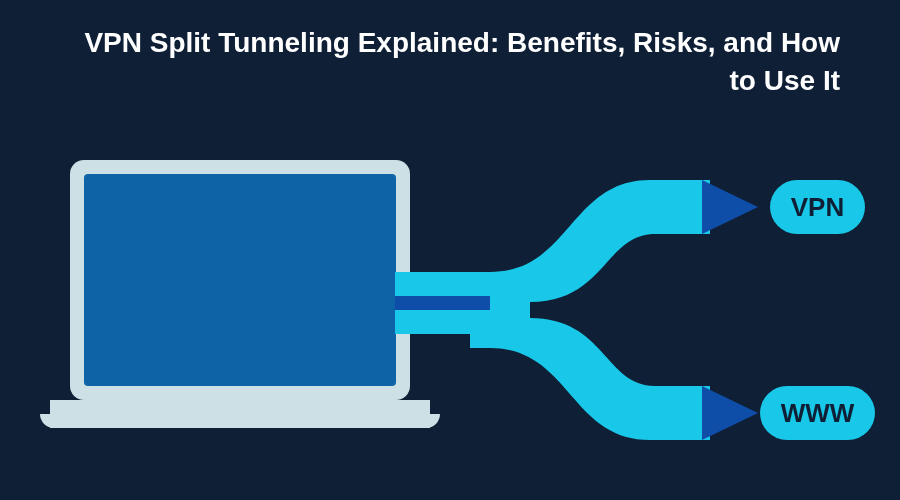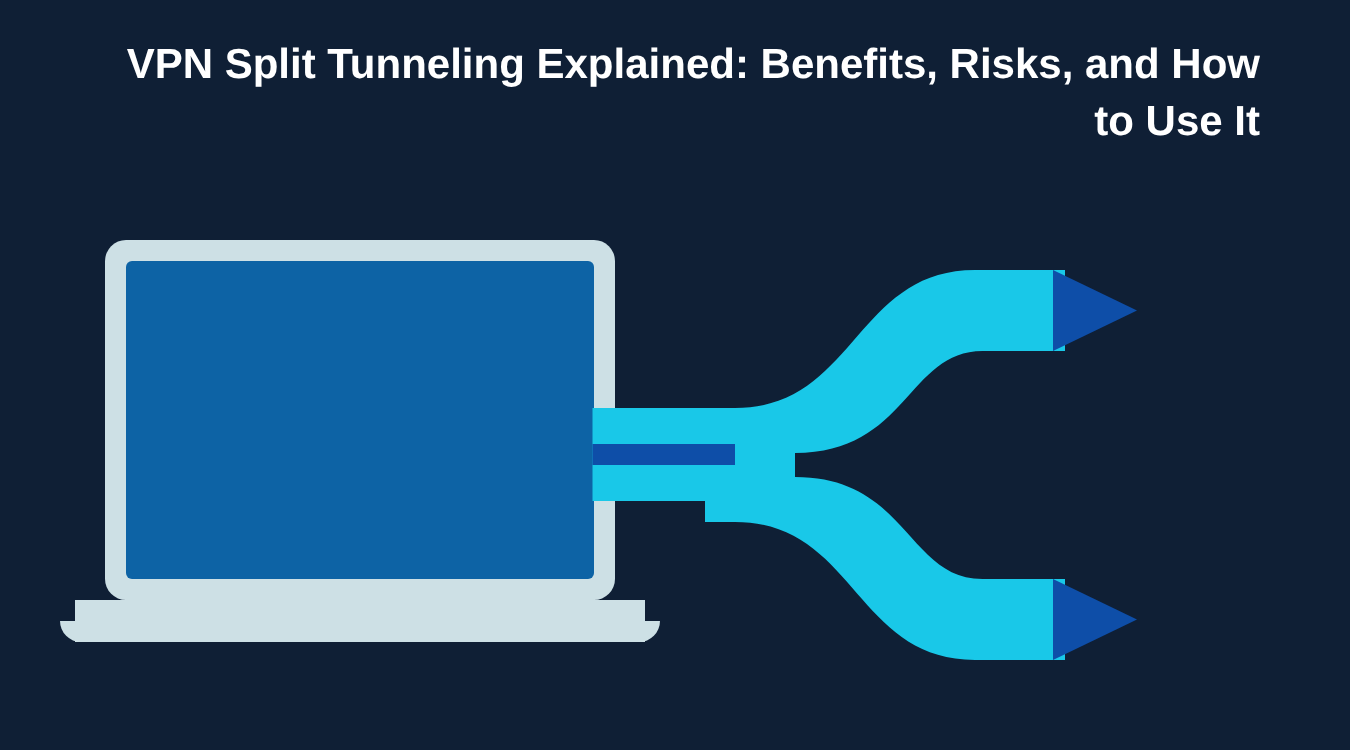--- a/index.html
+++ b/index.html
@@ -138,14 +138,16 @@
   </svg>
 
   <svg class="arrow-top" width="60" height="54" viewBox="0 0 60 54">
     <polygon points="0,0 56,27 0,54" fill="#0e4ea8"></polygon>
   </svg>
 
   <svg class="arrow-bottom" width="60" height="54" viewBox="0 0 60 54">
     <polygon points="0,0 56,27 0,54" fill="#0e4ea8"></polygon>
   </svg>
 
+  <div class="pill pill-top">VPN</div>
+  <div class="pill pill-bottom">WWW</div>
 
 </div>
 
 </body></html>

